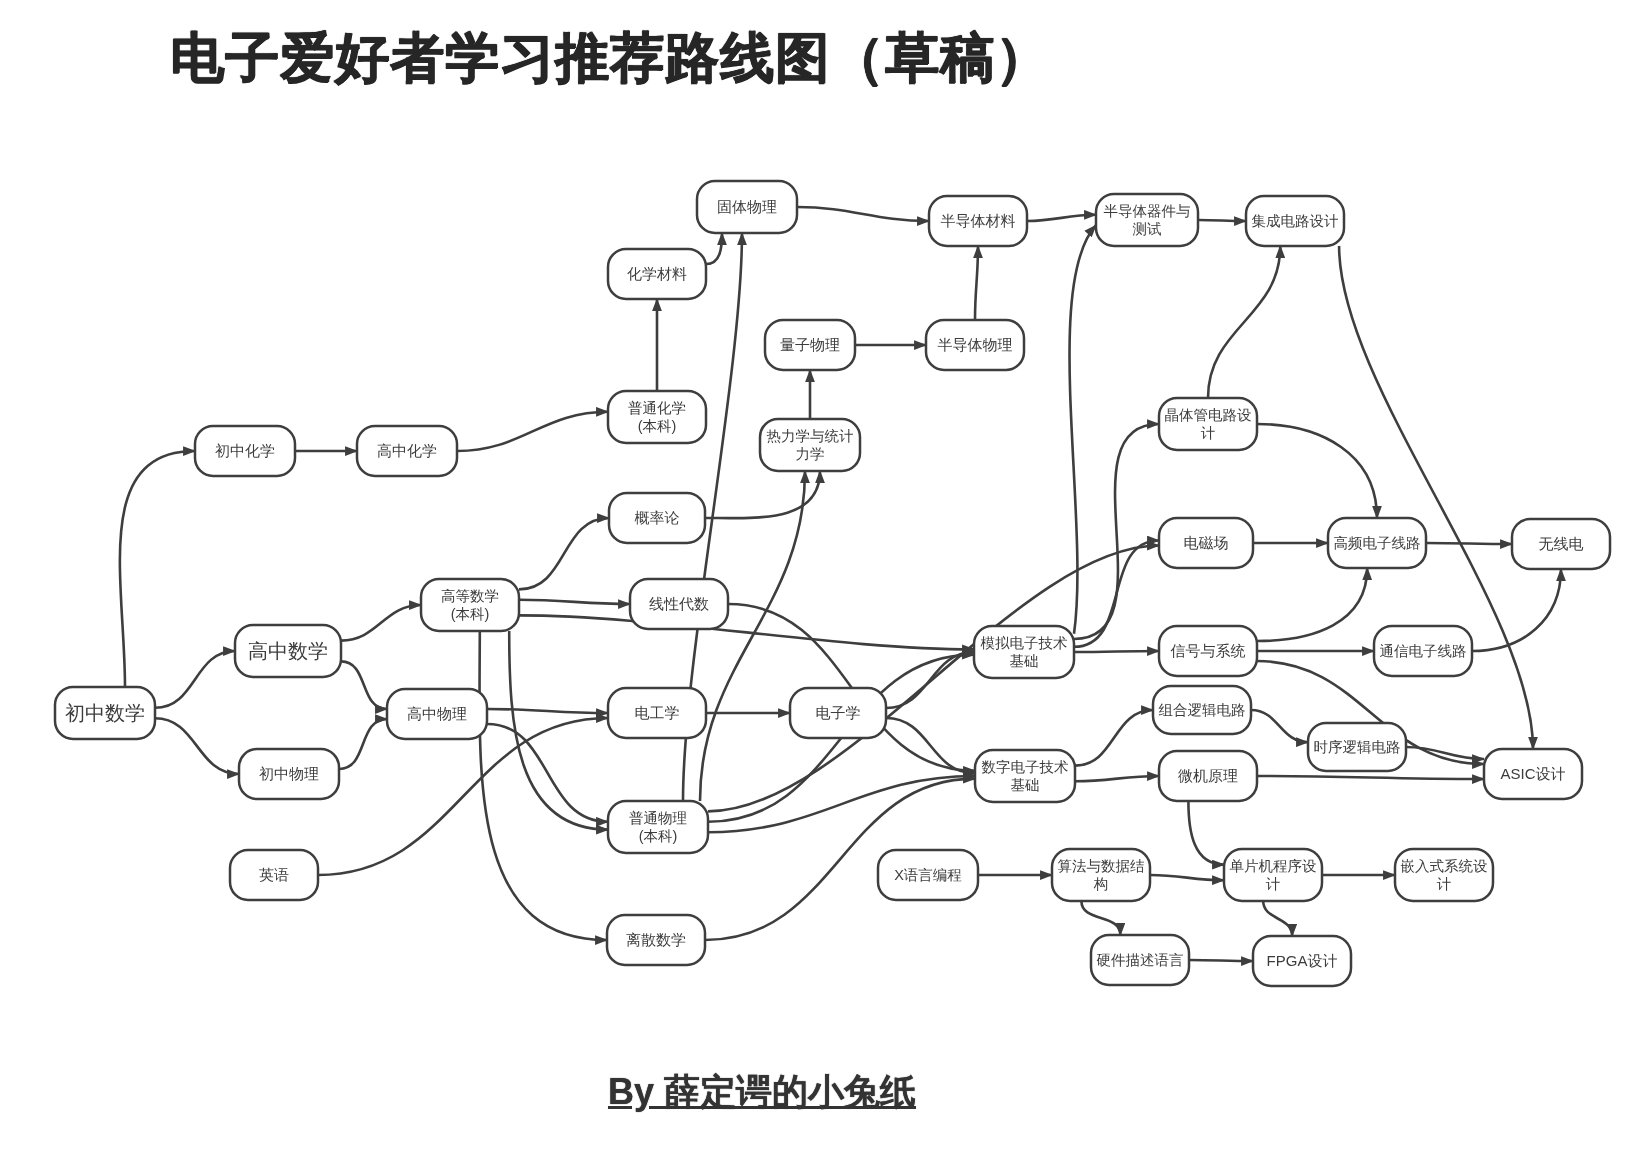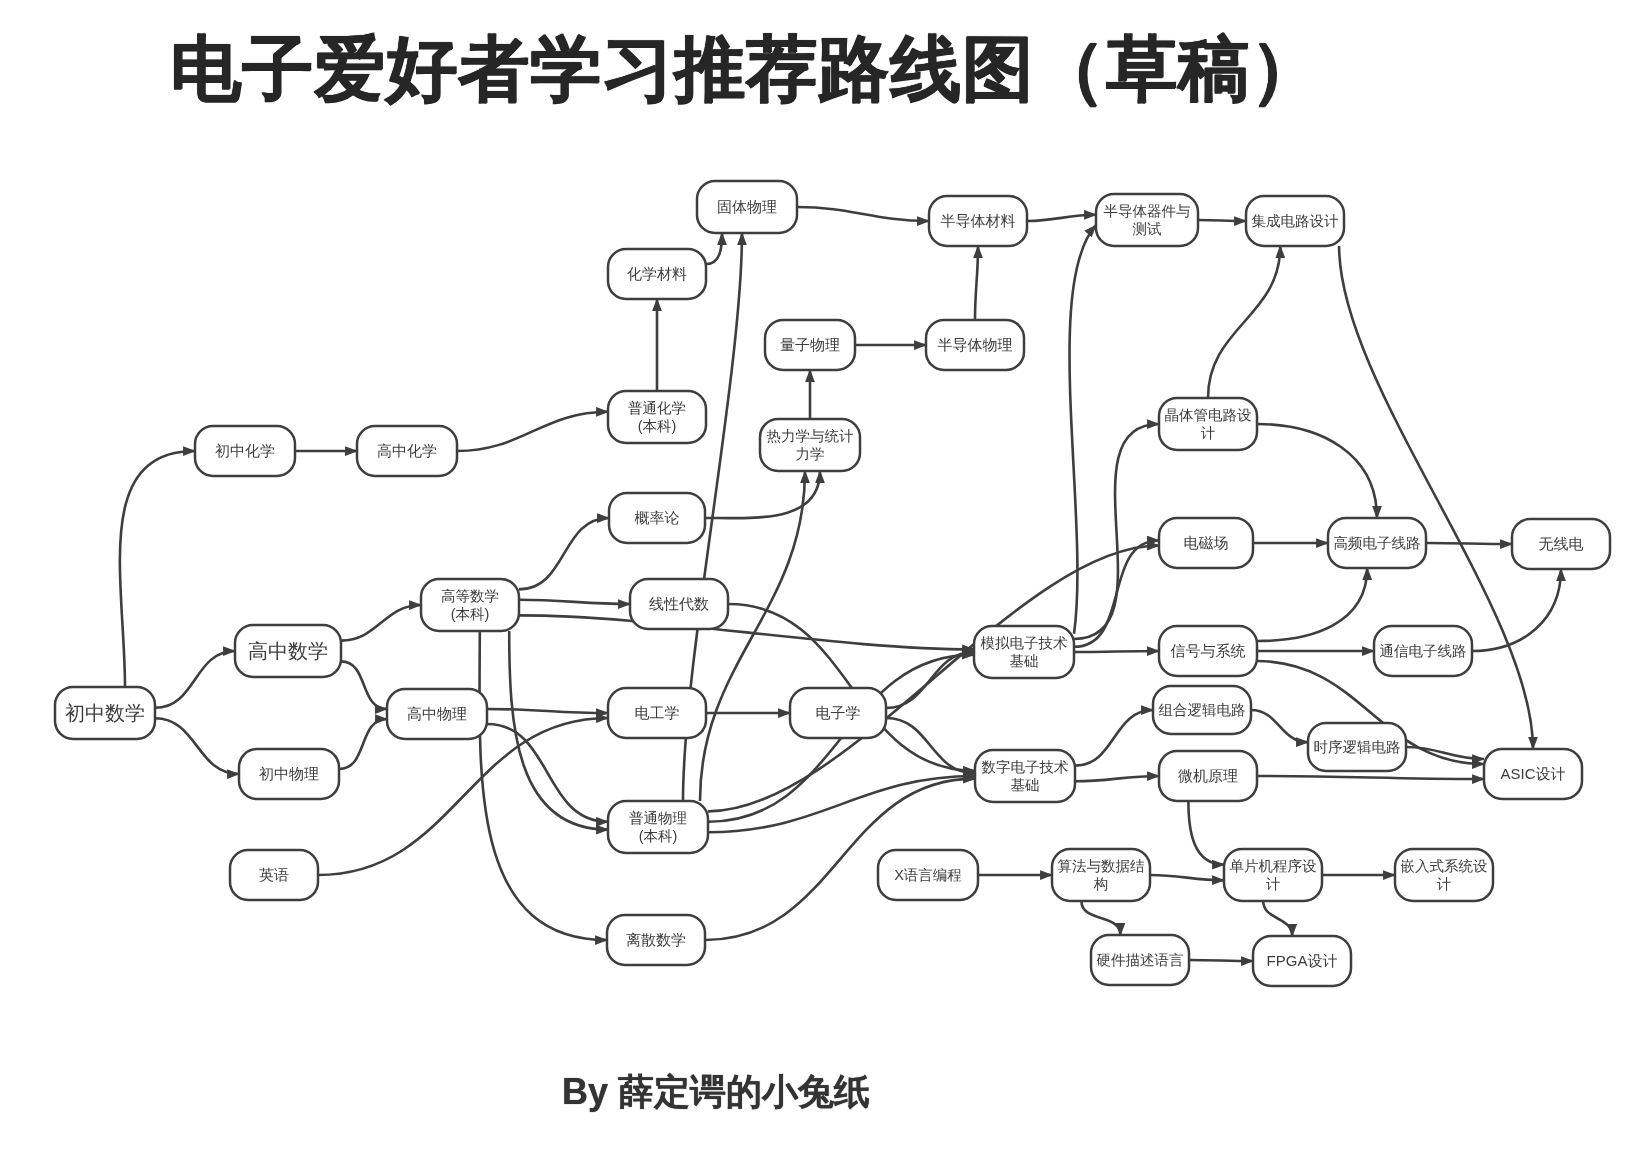--- a/index.html
+++ b/index.html
@@ -1,23 +1,23 @@
 <!DOCTYPE html>
 <html><head>
 <meta charset="utf-8">
 <style>
   html,body{margin:0;padding:0;background:#ffffff;}
   body{font-family:"Liberation Sans","DejaVu Sans",sans-serif;}
   .stage{position:relative;width:1626px;height:1161px;background:#ffffff;overflow:hidden;}
-  .title{position:absolute;left:170px;top:22px;font-size:71px;font-weight:900;color:#262626;
+  .title{position:absolute;left:170px;top:22px;font-size:54px;font-weight:900;color:#262626;
          letter-spacing:1px;white-space:nowrap;
          text-shadow:0 0 1px #262626, 1px 0 0 #262626, 0 1px 0 #262626;font-family:Liberation Serif, serif;}
-  .footer{position:absolute;left:562px;top:1068px;width:400px;text-align:left;
+  .footer{position:absolute;left:562px;top:1068px;width:400px;text-align:center;
           font-size:36px;font-weight:bold;color:#333;white-space:nowrap;
-          text-shadow:0 0 1px #333;}
+          text-shadow:0 0 1px #333;text-decoration:underline;}
   svg{position:absolute;left:0;top:0;}
   .edge{fill:none;stroke:#3e3e3e;stroke-width:2.6px;}
   .node-rect{fill:#ffffff;stroke:#3e3e3e;stroke-width:2.5px;}
   .node-label{fill:#3c3c3c;text-anchor:middle;}
 </style>
 </head>
 <body>
 
 <div class="stage">
   <div class="title">电子爱好者学习推荐路线图（草稿）</div>

